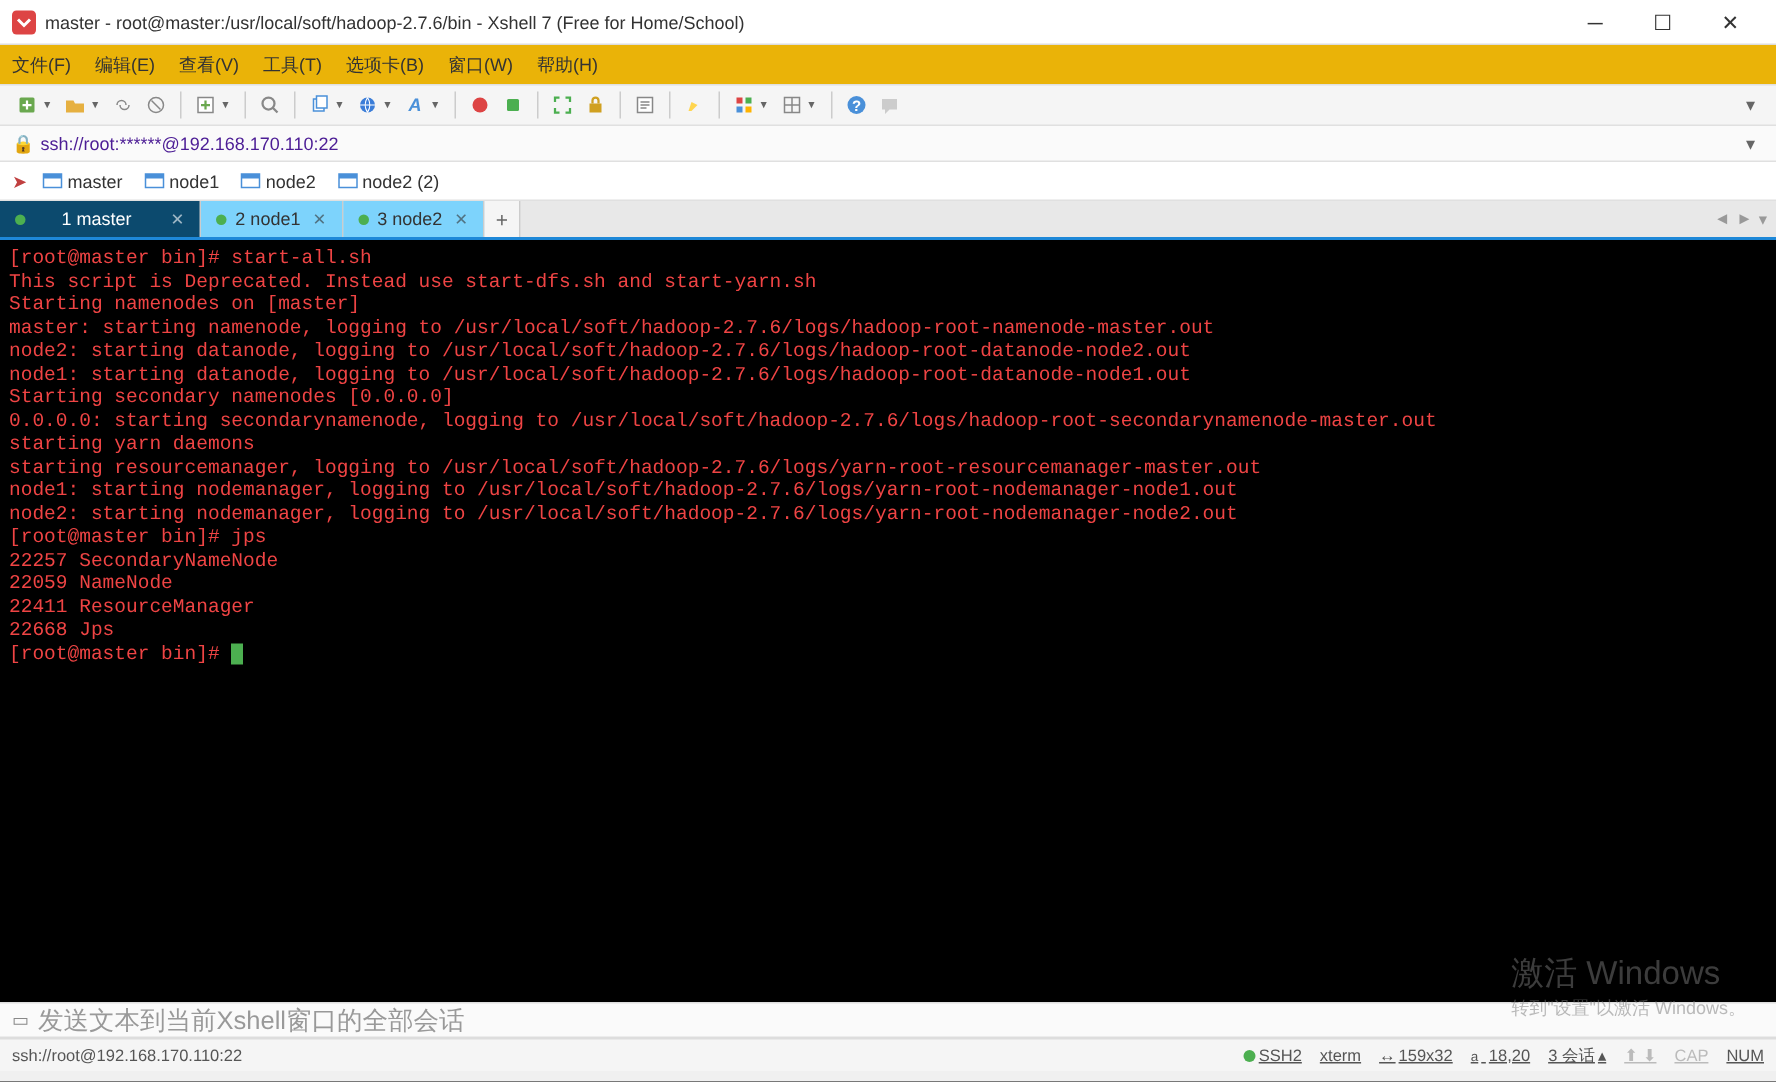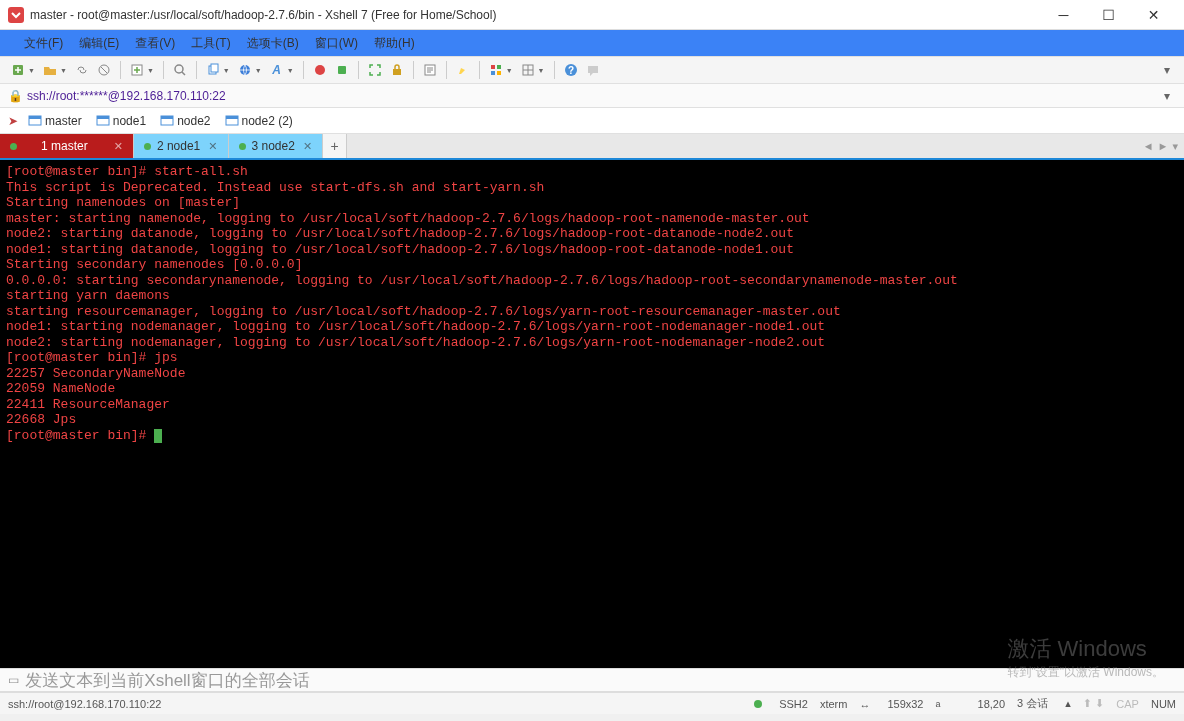--- a/index.html
+++ b/index.html
@@ -6,21 +6,21 @@
 body { width: 1184px; height: 721px; background: #f0f0f0; overflow: hidden; font-size: 12px; color: #333; }
 
 
 .title-bar { height: 30px; display: flex; align-items: center; padding: 0 8px; background: #fff; border-bottom: 1px solid #ddd; }
 .title-bar .app-icon { width: 16px; height: 16px; background: #d44; border-radius: 3px; margin-right: 6px; display: flex; align-items: center; justify-content: center; color: #fff; font-size: 10px; font-weight: bold; }
 .title-bar .title-text { flex: 1; font-size: 12px; }
 .title-bar .win-controls { display: flex; gap: 0; }
 .title-bar .win-btn { width: 45px; height: 28px; display: flex; align-items: center; justify-content: center; cursor: pointer; font-size: 14px; }
 
 
-.menu-bar { height: 26px; display: flex; align-items: center; padding: 0 16px; background: #3b82f6; font-size: 12px; }
+.menu-bar { height: 26px; display: flex; align-items: center; padding: 0 0; background: #eab308; font-size: 12px; }
 .menu-bar .menu-item { padding: 4px 8px; cursor: pointer; }
 
 
 .toolbar { height: 28px; display: flex; align-items: center; padding: 2px 8px; background: #f5f5f5; border-top: 1px solid #e0e0e0; border-bottom: 1px solid #e0e0e0; gap: 2px; }
 .toolbar .tb-btn { width: 20px; height: 20px; display: flex; align-items: center; justify-content: center; cursor: pointer; border-radius: 2px; }
 .toolbar .tb-sep { width: 1px; height: 18px; background: #ccc; margin: 0 4px; }
 .toolbar .dropdown-arrow { font-size: 7px; color: #666; margin-left: -2px; margin-right: 3px; cursor: pointer; }
 .toolbar-expand { margin-left: auto; padding: 0 6px; cursor: pointer; color: #666; }
 
 
@@ -30,21 +30,21 @@
 
 
 .session-bar { height: 26px; display: flex; align-items: center; padding: 0 8px; background: #fff; border-bottom: 1px solid #e0e0e0; gap: 6px; }
 .session-bar .sess-item { display: flex; align-items: center; gap: 3px; padding: 2px 4px; cursor: pointer; font-size: 12px; }
 .session-bar .sess-icon { width: 14px; height: 14px; display: inline-flex; align-items: center; justify-content: center; }
 .session-bar .arrow-icon { color: #c04040; font-size: 12px; }
 
 
 .tab-bar { height: 26px; display: flex; align-items: stretch; background: #e8e8e8; border-bottom: 2px solid #1e88d8; }
 .tab-bar .tab { display: flex; align-items: center; padding: 0 10px; border-right: 1px solid #ccc; background: #7dd3fc; cursor: pointer; font-size: 12px; gap: 6px; }
-.tab-bar .tab.active { background: #b91c1c; color: #fff; gap: 24px; }
+.tab-bar .tab.active { background: #0c4a6e; color: #fff; gap: 24px; }
 .tab-bar .tab .dot { width: 7px; height: 7px; border-radius: 50%; background: #4caf50; }
 .tab-bar .tab .tab-close { font-size: 11px; opacity: 0.6; cursor: pointer; margin-left: 2px; }
 .tab-bar .tab.active .tab-close { color: #fff; }
 .tab-bar .tab-add { width: 24px; display: flex; align-items: center; justify-content: center; cursor: pointer; background: #f5f5f5; border-right: 1px solid #ccc; font-size: 14px; color: #666; }
 .tab-bar .tab-nav { margin-left: auto; display: flex; align-items: center; padding: 0 6px; gap: 4px; color: #999; }
 .tab-bar .tab-nav span { cursor: pointer; font-size: 11px; }
 
 
 .terminal { background: #000; color: #ef4444; font-family: "Consolas", "Courier New", monospace; font-size: 13px; line-height: 15.5px; padding: 4px 6px; height: 508px; overflow: hidden; white-space: pre; }
 .terminal .cursor { background: #4caf50; display: inline-block; width: 8px; height: 14px; vertical-align: text-bottom; }
@@ -56,21 +56,21 @@
 
 
 .watermark { position: absolute; right: 20px; bottom: 40px; color: rgba(120,120,120,0.5); pointer-events: none; }
 .watermark .wm-title { font-size: 22px; }
 .watermark .wm-sub { font-size: 12px; }
 
 
 .status-bar { height: 22px; display: flex; align-items: center; padding: 0 8px; background: #f5f5f5; font-size: 11px; color: #555; border-top: 1px solid #ddd; }
 .status-bar .sb-left { flex: 1; }
 .status-bar .sb-right { display: flex; align-items: center; gap: 12px; }
-.status-bar .sb-item { display: flex; align-items: center; gap: 17px; }
+.status-bar .sb-item { display: flex; align-items: center; gap: 2px; text-decoration: underline; }
 .status-bar .ssh-dot { width: 8px; height: 8px; border-radius: 50%; background: #4caf50; }
 .status-bar .arrow-up { cursor: pointer; }
 
 svg { display: block; }
 </style>
 </head>
 <body>
 
 <div class="title-bar">
   <div class="app-icon">

